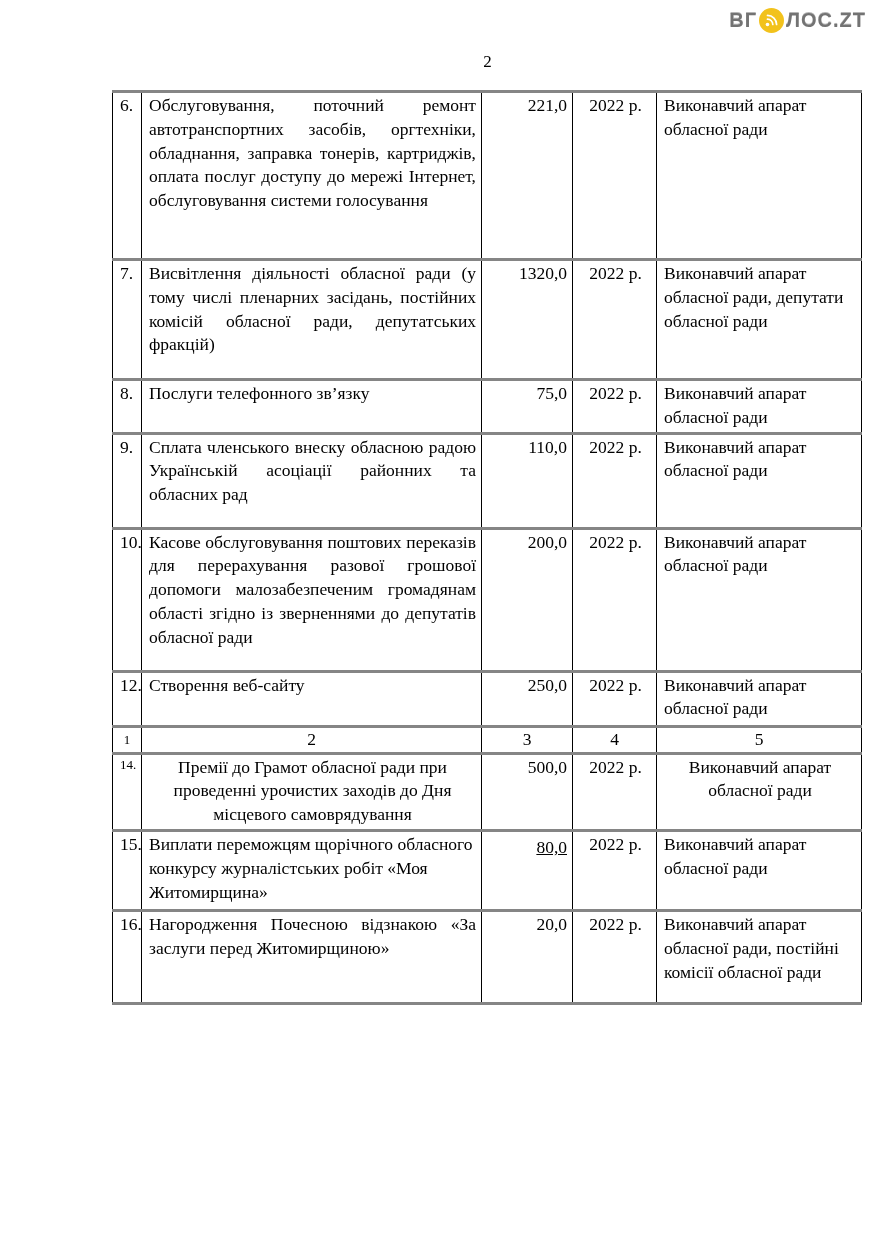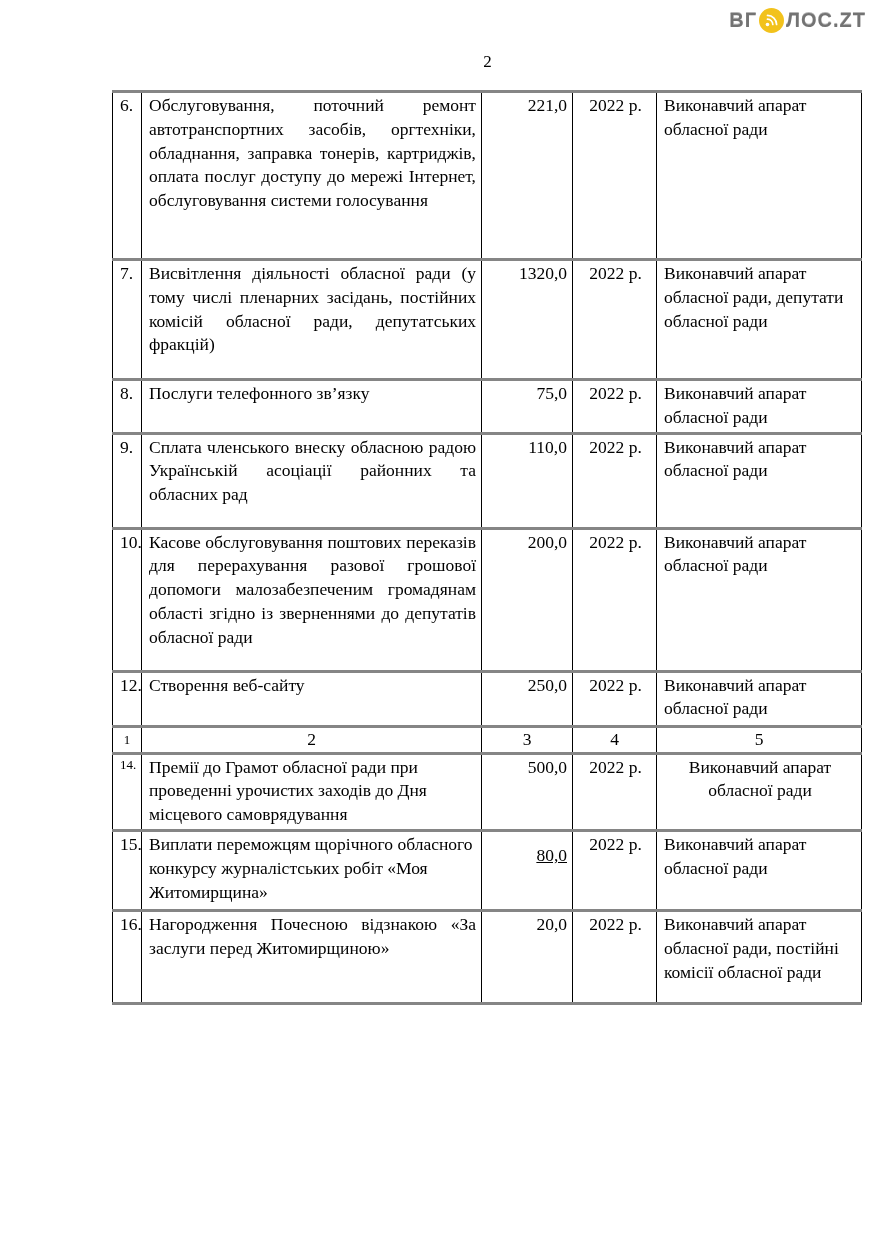--- a/index.html
+++ b/index.html
@@ -50,26 +50,26 @@
   
   tr.r0{height:168px;} tr.r1{height:120px;} tr.r2{height:49px;}
   tr.r3{height:95px;}  tr.r4{height:143px;} tr.r5{height:95px;}
   tr.r6{height:55px;}  tr.r7{height:61px;}  tr.rdigits{height:27px;}
   tr.r8{height:77px;}  tr.r9{height:80px;}  tr.r10{height:93px;}
   
   tr.rdigits td{text-align:center;vertical-align:middle;padding:0 2px;}
   tr.rdigits td.c-colnum-1{font-size:13px;}
   
   tr.r8 td{vertical-align:top;}
-  tr.r8 td.c-desc{text-align:left;}
+  tr.r8 td.c-desc{text-align:center;}
   tr.r8 td.c-resp{text-align:center;}
   tr.r8 td.c-num{font-size:13px;}
   
   tr.r9 td.c-desc{text-align:left;}
-  tr.r9 td.c-amt{vertical-align:top;padding-top:12px;text-decoration:underline;}
+  tr.r9 td.c-amt{vertical-align:top;padding-top:4px;text-decoration:underline;}
 </style>
 </head>
 <body>
 
 <div class="page">
 
   <div class="logo">
     <span>ВГ</span>
     <svg class="logo-icon" width="27" height="27" viewBox="0 0 27 27">
       <circle cx="13.5" cy="13.5" r="12.5" fill="#f2c21c"></circle>

